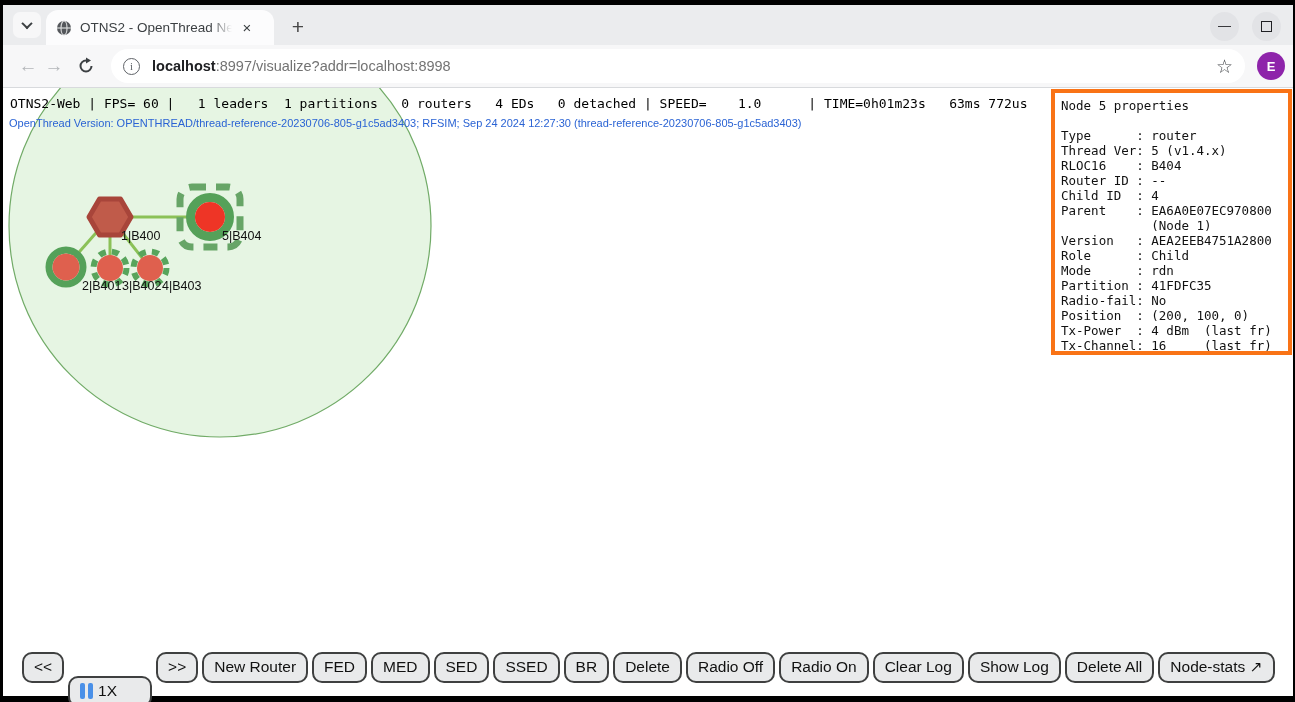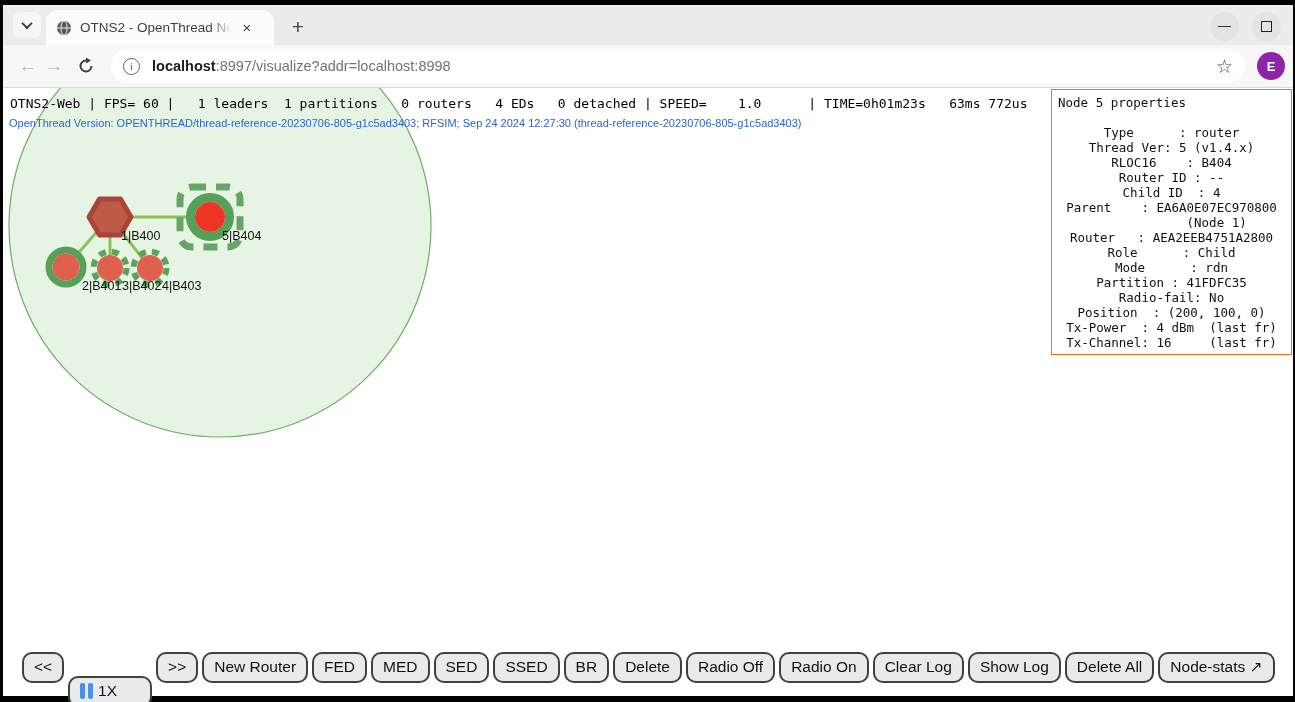--- a/index.html
+++ b/index.html
@@ -34,24 +34,24 @@
   .url .rest { color:#737373; }
   .star-btn { font-size:19px; color:#44474a; margin-left:8px; cursor:pointer; flex:0 0 auto; }
   .avatar { width:28px; height:28px; border-radius:50%; background:#8e24aa; color:#fff; font-size:13px; font-weight:bold; display:flex; align-items:center; justify-content:center; margin-left:12px; flex:0 0 auto; cursor:pointer; }
   .divider { height:1px; background:#d8dadd; flex:0 0 auto; }
 
   
   .content { position:relative; height:556px; background:#fff; overflow:hidden; flex:0 0 auto; }
   .netsvg { position:absolute; left:0; top:0; z-index:1; }
   .statusline { position:absolute; left:7px; top:8px; z-index:5; font-family:"DejaVu Sans Mono", monospace; font-weight:normal; font-size:13px; color:#000; white-space:pre; }
   .versionline { position:absolute; left:6px; top:29px; z-index:5; font-family:"Liberation Sans", sans-serif; font-size:11px; color:#2a63d4; white-space:pre; }
-  .node-panel { position:absolute; left:1048px; top:1px; width:241px; height:266px; background:#fff; border:1px solid #f97316; z-index:6; padding:5px 6px; font-family:"DejaVu Sans Mono", monospace; font-size:12.5px; color:#111; }
+  .node-panel { position:absolute; left:1048px; top:1px; width:241px; height:266px; background:#fff; border:4px solid #f97316; z-index:6; padding:5px 6px; font-family:"DejaVu Sans Mono", monospace; font-size:12.5px; color:#111; }
   .node-panel .p-title { height:15px; line-height:15px; white-space:pre; }
   .node-panel .p-gap { height:15px; }
-  .node-panel .p-line { height:15px; line-height:15px; white-space:pre;text-align:center; }
+  .node-panel .p-line { height:15px; line-height:15px; white-space:pre; }
 
   
   .bottombar { height:52px; background:#fff; display:flex; align-items:center; gap:4px; padding:0 4px 6px 19px; flex:0 0 auto; }
   .ctl-btn { height:31px; background:#e9eaeb; border:2px solid #3f4040; border-radius:10px; font-family:"Liberation Sans", sans-serif; font-size:15.5px; color:#111; display:flex; align-items:center; justify-content:center; padding:0 10px; white-space:nowrap; cursor:pointer; }
   .ctl-btn.speed { width:84px; justify-content:flex-start; gap:5px;margin-top:48px; }
   .pause-bars { display:flex; gap:3px; }
   .pause-bars span { width:5px; height:16px; background:#4a90e8; border-radius:2px; display:block; }
 </style>
 </head>
 <body>
@@ -149,21 +149,21 @@
       <div class="node-panel">
         <div class="p-title">Node 5 properties</div>
         <div class="p-gap"></div>
         <div class="p-line">Type      : router</div>
         <div class="p-line">Thread Ver: 5 (v1.4.x)</div>
         <div class="p-line">RLOC16    : B404</div>
         <div class="p-line">Router ID : --</div>
         <div class="p-line">Child ID  : 4</div>
         <div class="p-line">Parent    : EA6A0E07EC970800</div>
         <div class="p-line">            (Node 1)</div>
-        <div class="p-line">Router   : AEA2EEB4751A2800</div>
+        <div class="p-line">Version   : AEA2EEB4751A2800</div>
         <div class="p-line">Role      : Child</div>
         <div class="p-line">Mode      : rdn</div>
         <div class="p-line">Partition : 41FDFC35</div>
         <div class="p-line">Radio-fail: No</div>
         <div class="p-line">Position  : (200, 100, 0)</div>
         <div class="p-line">Tx-Power  : 4 dBm  (last fr)</div>
         <div class="p-line">Tx-Channel: 16     (last fr)</div>
       </div>
     </div>
 

